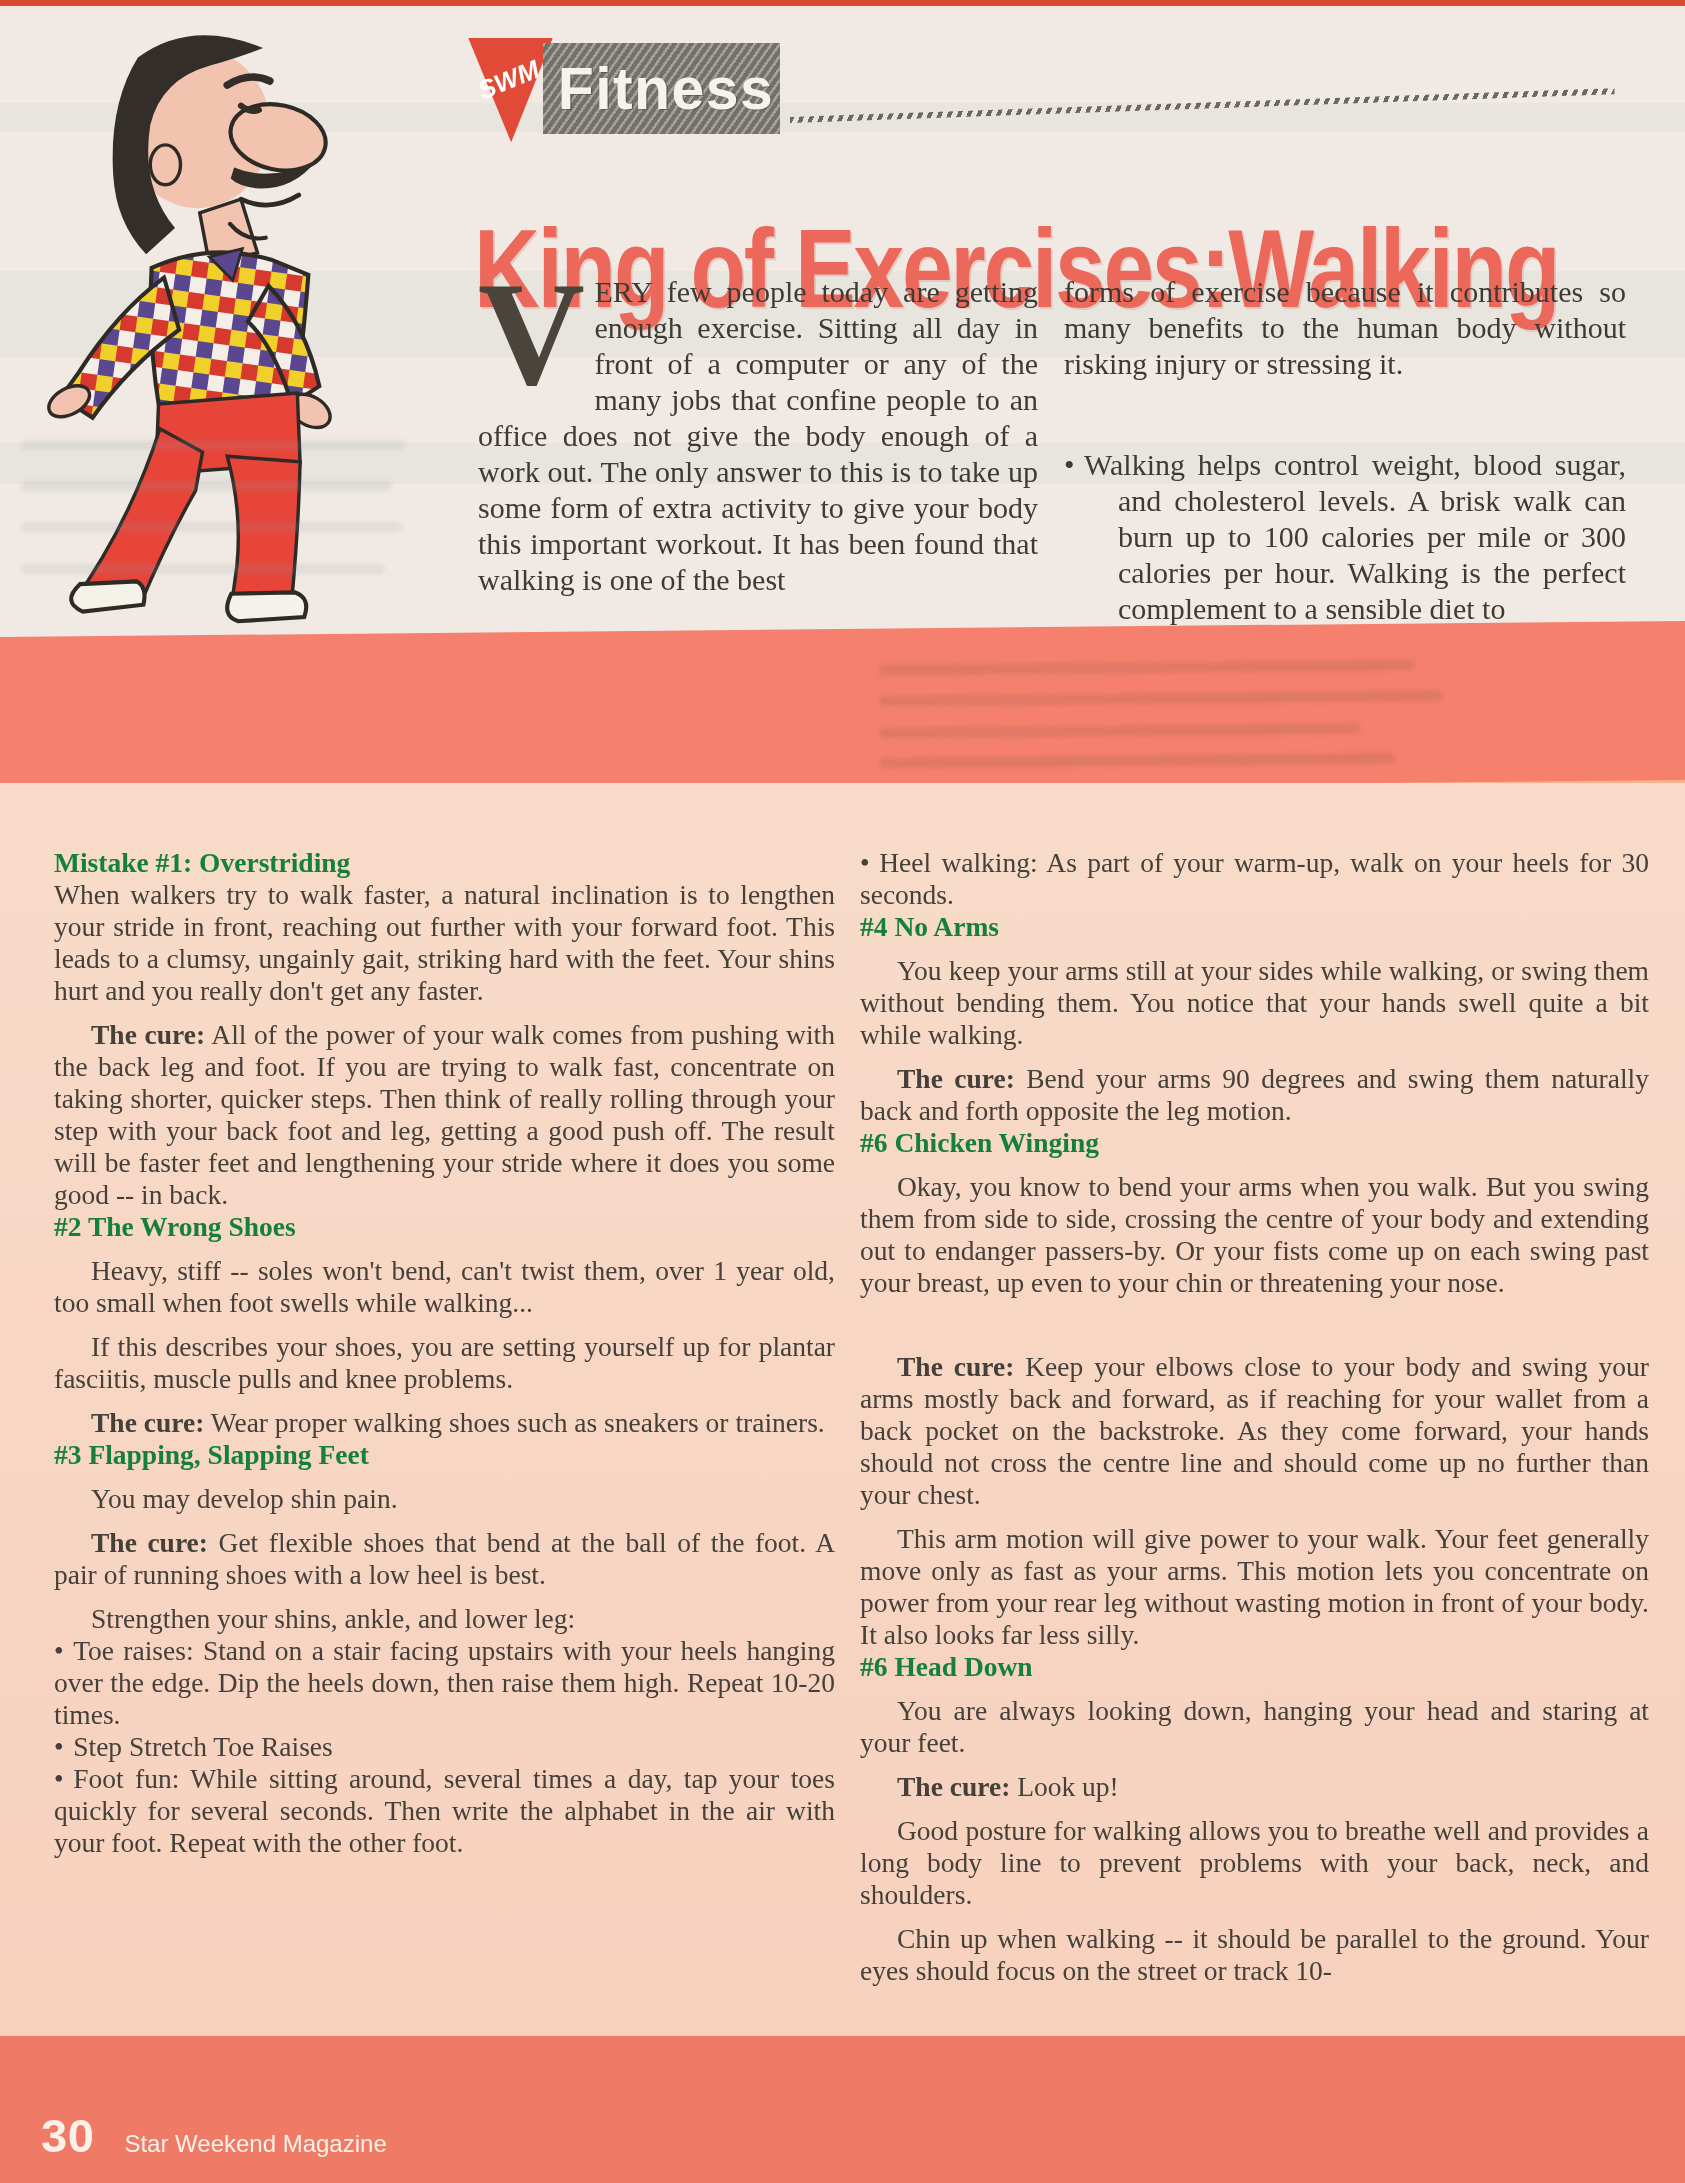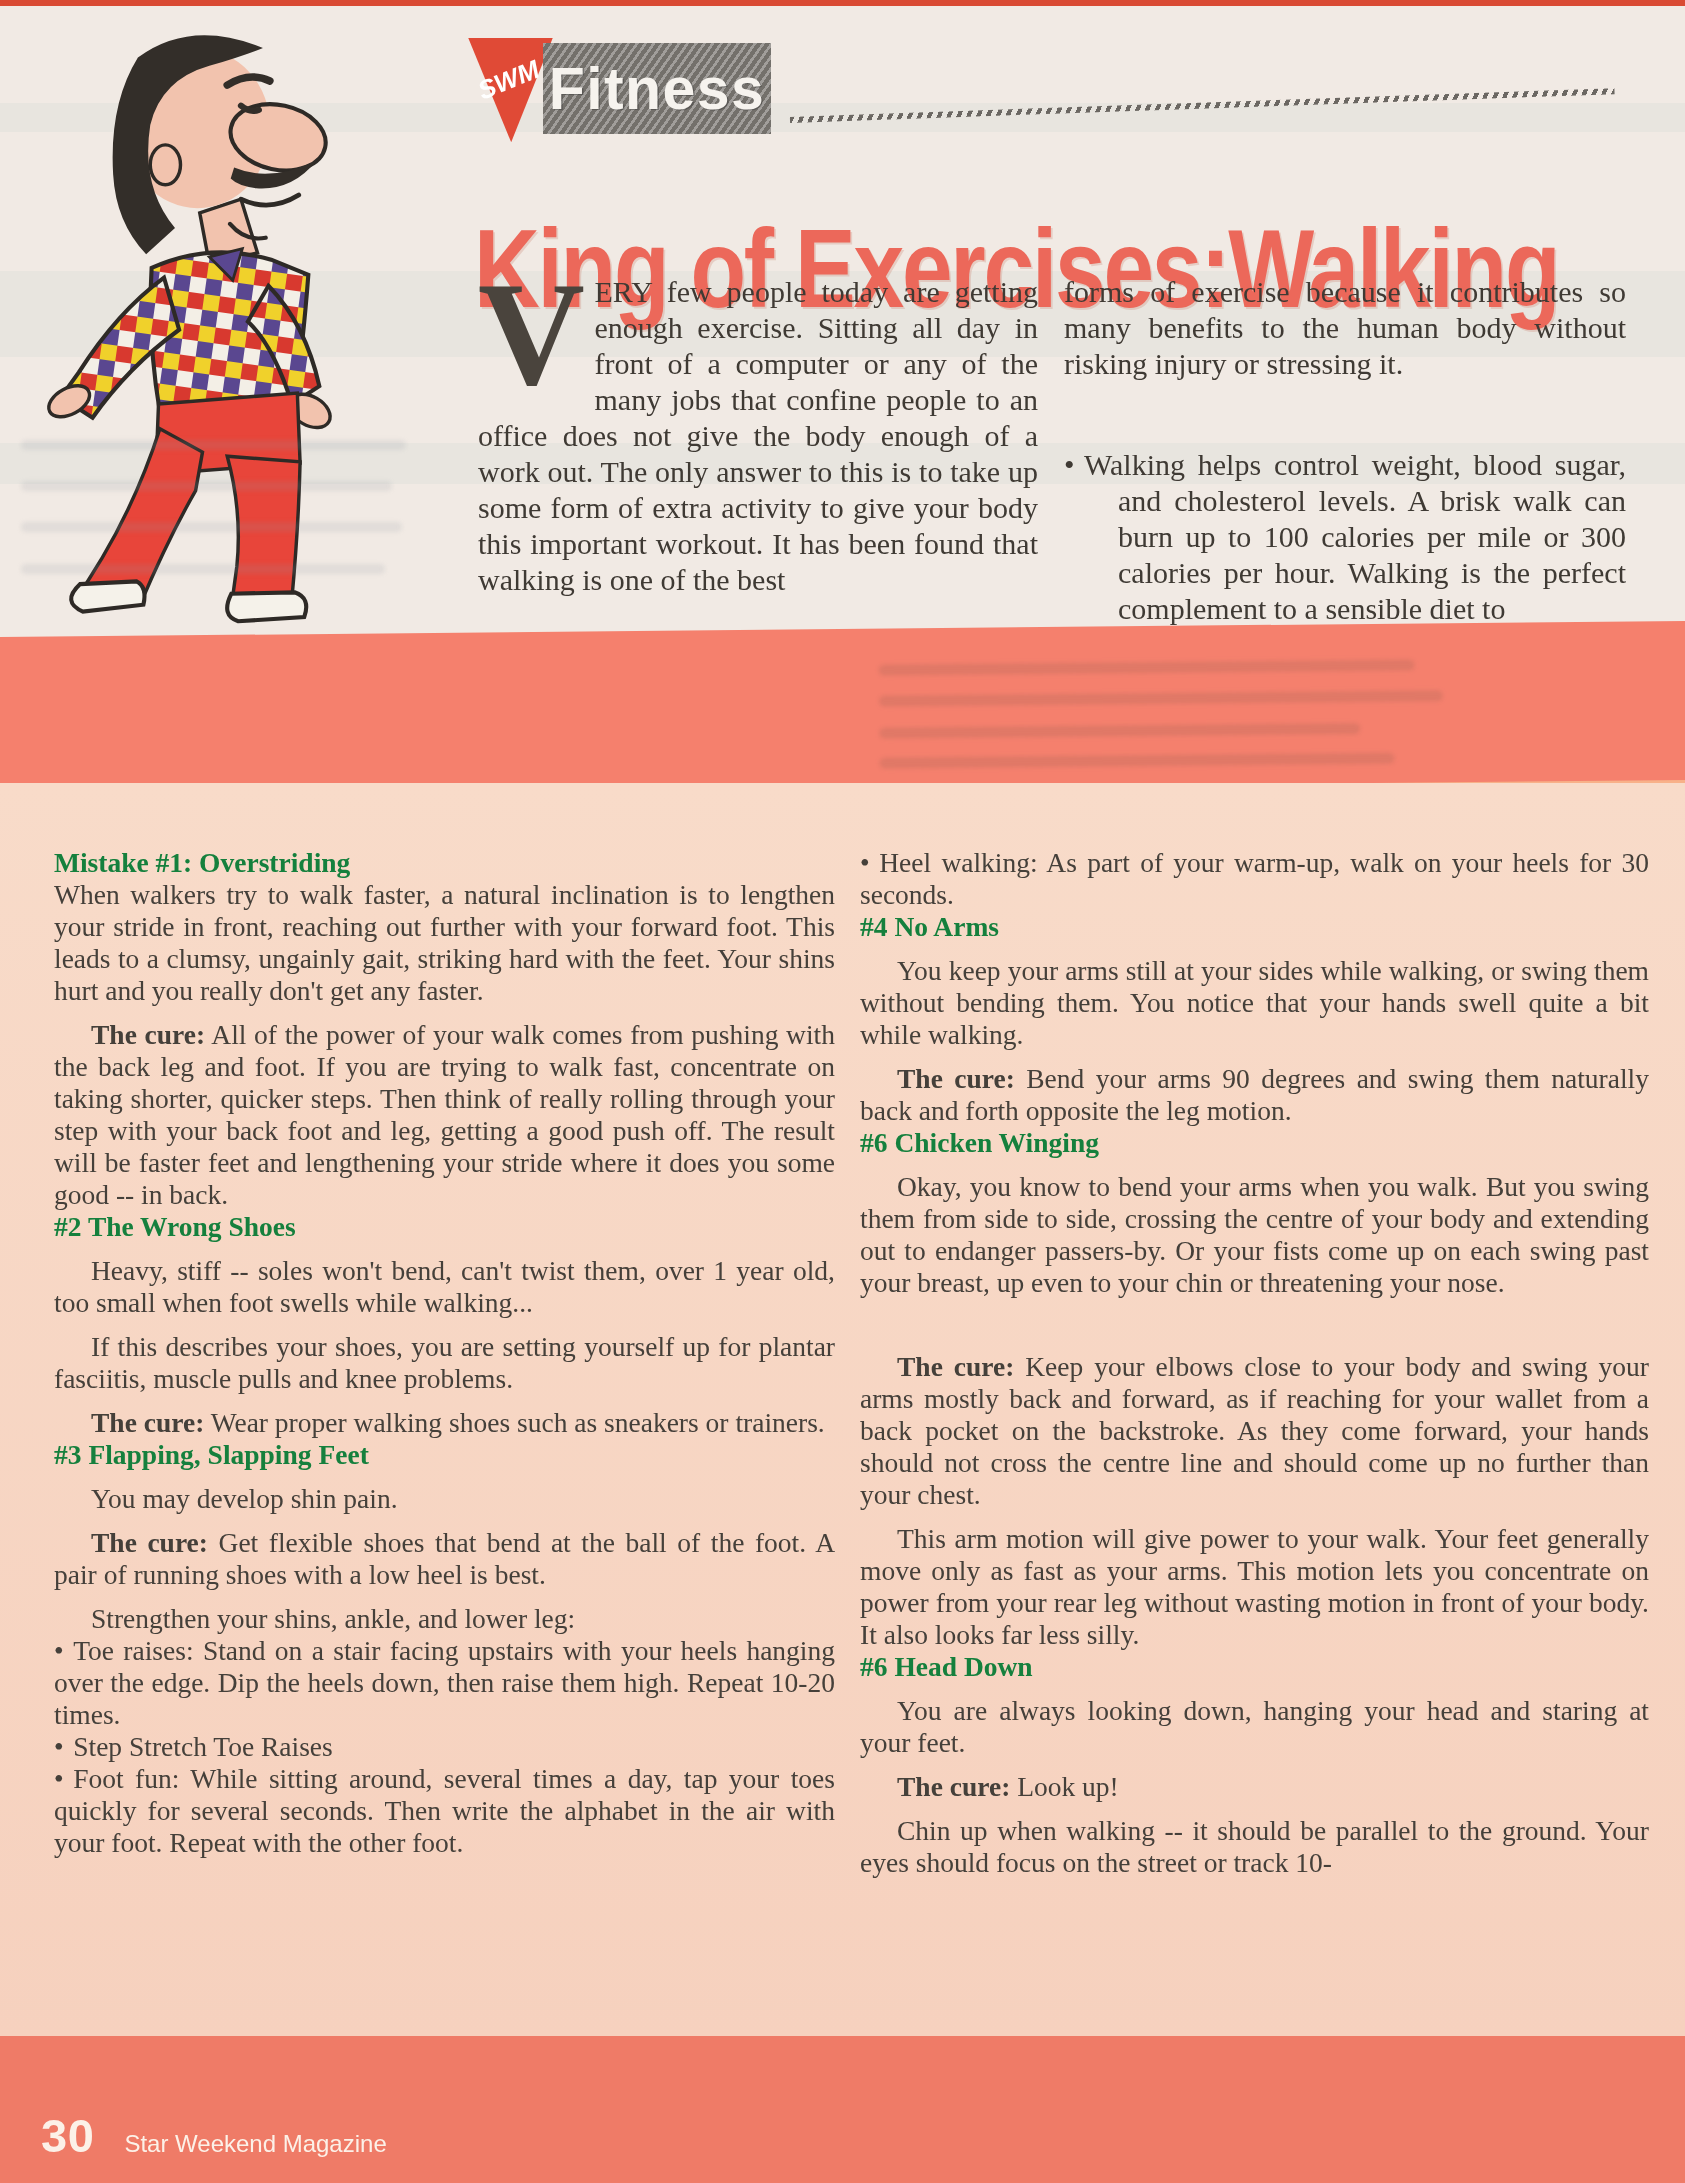--- a/index.html
+++ b/index.html
@@ -15,21 +15,21 @@
   .ghost-dark{background:rgba(110,80,70,0.16);}
   .smudge{position:absolute;left:473px;top:2059px;width:48px;height:12.4px;border-radius:50%;
     background:rgba(70,58,50,0.35);filter:blur(1.4px);}
 
   
   .swm-triangle{position:absolute;left:465px;top:36px;width:91px;height:109px;}
   .fitness-tab{
     position:absolute;left:543px;top:43px;width:228px;height:91px;
     background:#7d7974;
     background-image:repeating-linear-gradient(125deg, rgba(255,255,255,0.28) 0 2.7px, rgba(0,0,0,0.08) 2.7px 6.9px);
-    display:flex;align-items:center;justify-content:center;
+    display:flex;align-items:center;justify-content:center;padding-left:9px;
   }
   .fitness-tab span{
     font-family:"Liberation Sans",sans-serif;font-weight:800;font-size:59px;
     color:#f6f3ee;text-shadow:1.4px 1.4px 0 rgba(60,60,60,0.45);letter-spacing:1.4px;
   }
   .rule-line{
     position:absolute;left:790px;top:117px;width:825px;height:6.2px;
     background:repeating-linear-gradient(115deg,#6b6762 0 4.1px,transparent 4.1px 9px);
     transform:rotate(-2deg);transform-origin:left center;
   }
@@ -189,20 +189,21 @@
       <h3>#4 No Arms</h3>
       <p class="indent"><span>You keep your arms still at your sides while walking, or swing them without bending them. You notice that your hands swell quite a bit while walking.</span></p>
       <p class="indent"><span class="lead">The cure:</span><span> Bend your arms 90 degrees and swing them naturally back and forth opposite the leg motion.</span></p>
       <h3>#6 Chicken Winging</h3>
       <p class="indent"><span>Okay, you know to bend your arms when you walk. But you swing them from side to side, crossing the centre of your body and extending out to endanger passers-by. Or your fists come up on each swing past your breast, up even to your chin or threatening your nose.</span></p>
       <p class="indent gap"><span class="lead">The cure:</span><span> Keep your elbows close to your body and swing your arms mostly back and forward, as if reaching for your wallet from a back pocket on the backstroke. As they come forward, your hands should not cross the centre line and should come up no further than your chest.</span></p>
       <p class="indent"><span>This arm motion will give power to your walk. Your feet generally move only as fast as your arms. This motion lets you concentrate on power from your rear leg without wasting motion in front of your body. It also looks far less silly.</span></p>
       <h3>#6 Head Down</h3>
       <p class="indent"><span>You are always looking down, hanging your head and staring at your feet.</span></p>
       <p class="indent"><span class="lead">The cure:</span><span> Look up!</span></p>
+      <p class="indent"><span>Good posture for walking allows you to breathe well and provides a long body line to prevent problems with your back, neck, and shoulders.</span></p>
       <p class="indent"><span>Chin up when walking -- it should be parallel to the ground. Your eyes should focus on the street or track 10-</span></p>
     </div>
 
   <div class="smudge"></div>
 
   <div class="bottom-band"></div>
   <div class="footer">
     <span class="pagenum">30</span>
     <span class="mag">Star Weekend Magazine</span>
   </div>

